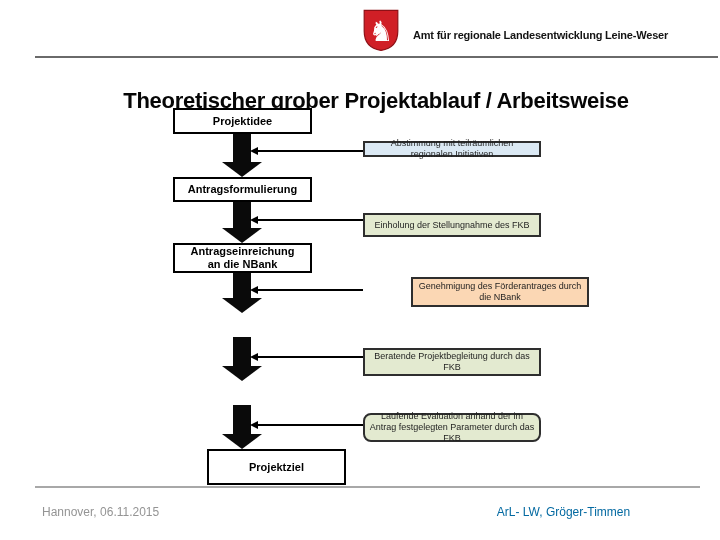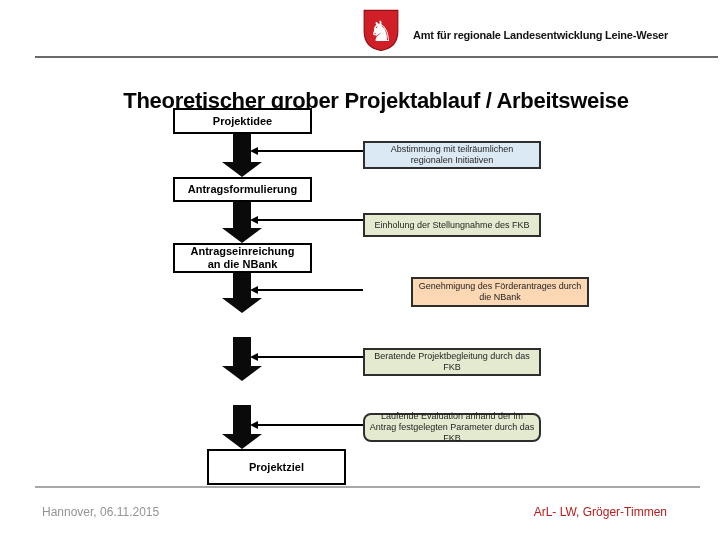--- a/index.html
+++ b/index.html
@@ -59,35 +59,35 @@
   .conn-4 { top:353px; }
   .conn-5 { top:421px; }
 
   
   .sbox {
     position:absolute; left:363px; width:178px; box-sizing:border-box;
     border:2px solid #2e2e2e;
     display:flex; align-items:center; justify-content:center;
     font-size:9px; line-height:11px; color:#1f1f1f; text-align:center; padding:1px 4px;
   }
-  .sbox-1 { top:141px; height:28px; }
+  .sbox-1 { top:141px; height:16px; }
   .sbox-2 { top:213px; height:24px; }
   .sbox-3 { top:277px; height:30px; }
   .sbox-4 { top:348px; height:28px; }
   .sbox-5 { top:413px; height:29px; }
 
   
   .footer-rule { position:absolute; left:35px; top:486px; width:665px; height:2px; background:#a8a8a8; }
   .footer-date {
     position:absolute; left:42px; top:505px;
     font-size:12px; color:#949494;
   }
   .footer-author {
-    position:absolute; left:460px; top:505px; width:207px; text-align:right;
-    font-size:12px; color:#b91c1c;
+    position:absolute; left:460px; top:505px; width:207px; text-align:center;
+    font-size:12px; color:#0369a1;
   }
 </style>
 </head>
 <body>
 
 <div class="slide">
 
   <svg class="logo" viewBox="0 0 100 110" xmlns="http://www.w3.org/2000/svg" aria-hidden="true">
     <path d="M8,6 L92,6 L92,58 C92,88 74,102 50,106 C26,102 8,88 8,58 Z" fill="#d01f26" stroke="#8e1016" stroke-width="3"></path>
     <text x="50" y="82" font-size="70" text-anchor="middle" fill="#ffffff" font-family="DejaVu Sans, sans-serif">♞</text>

